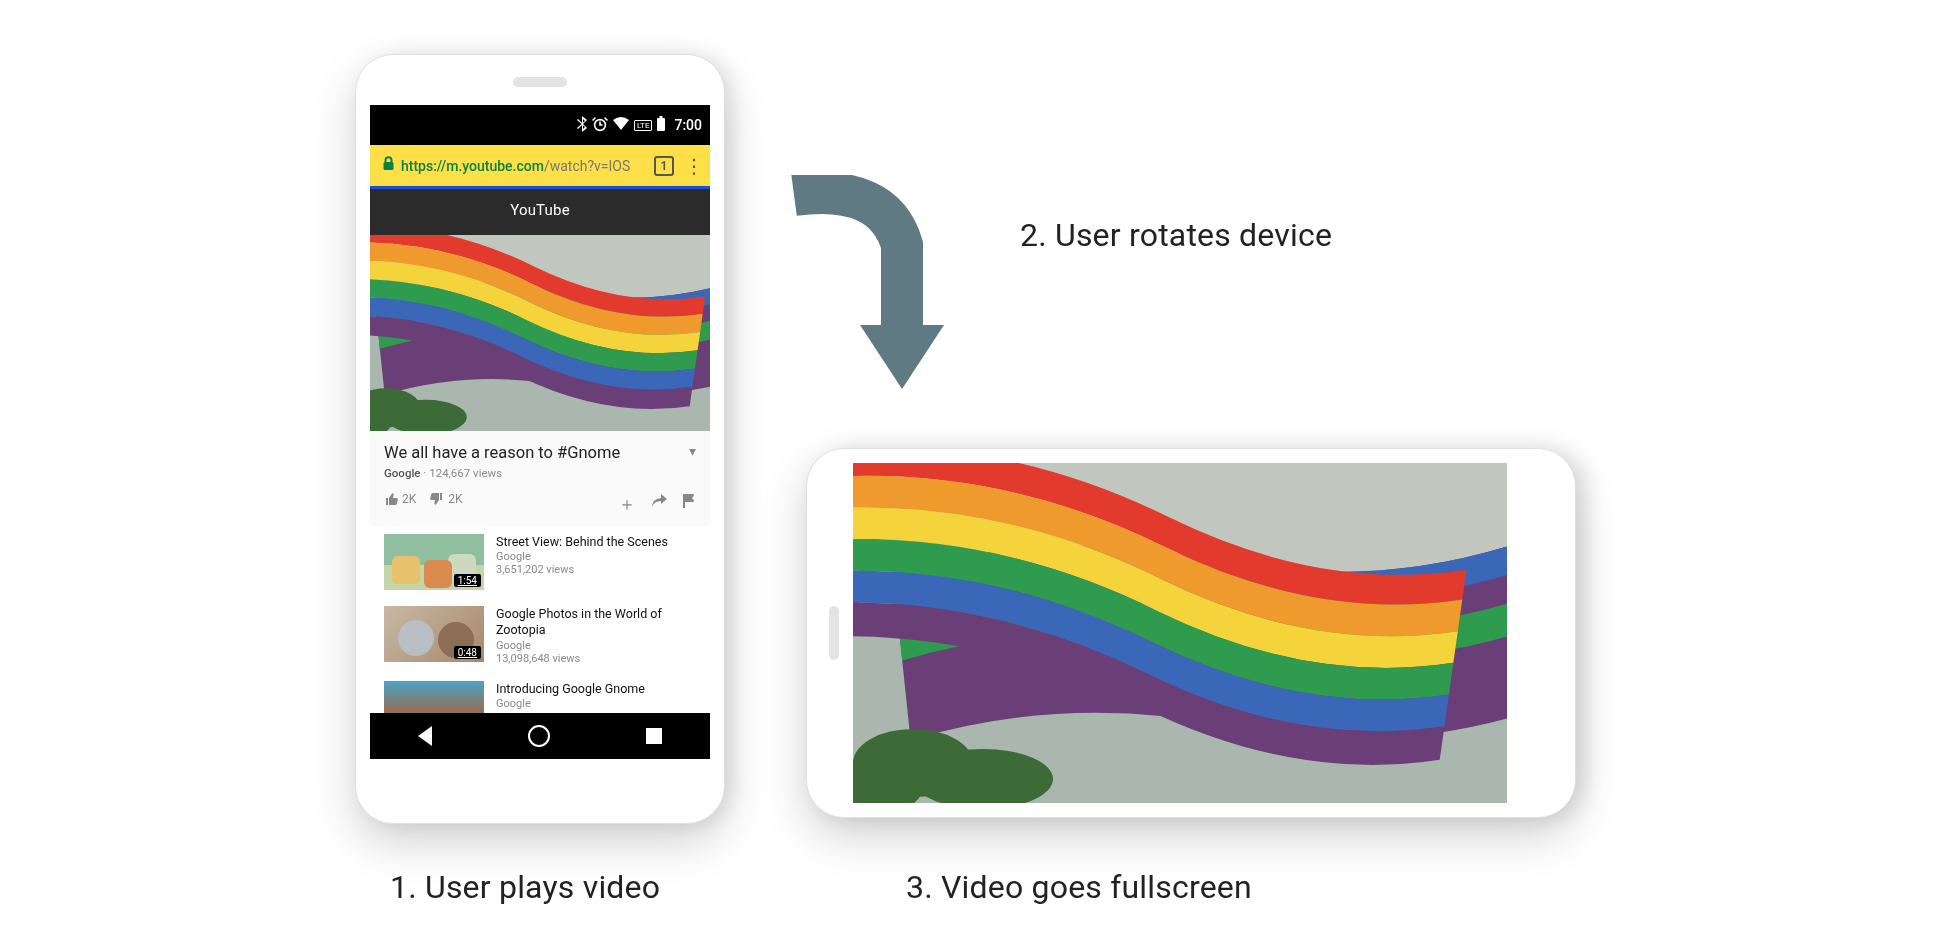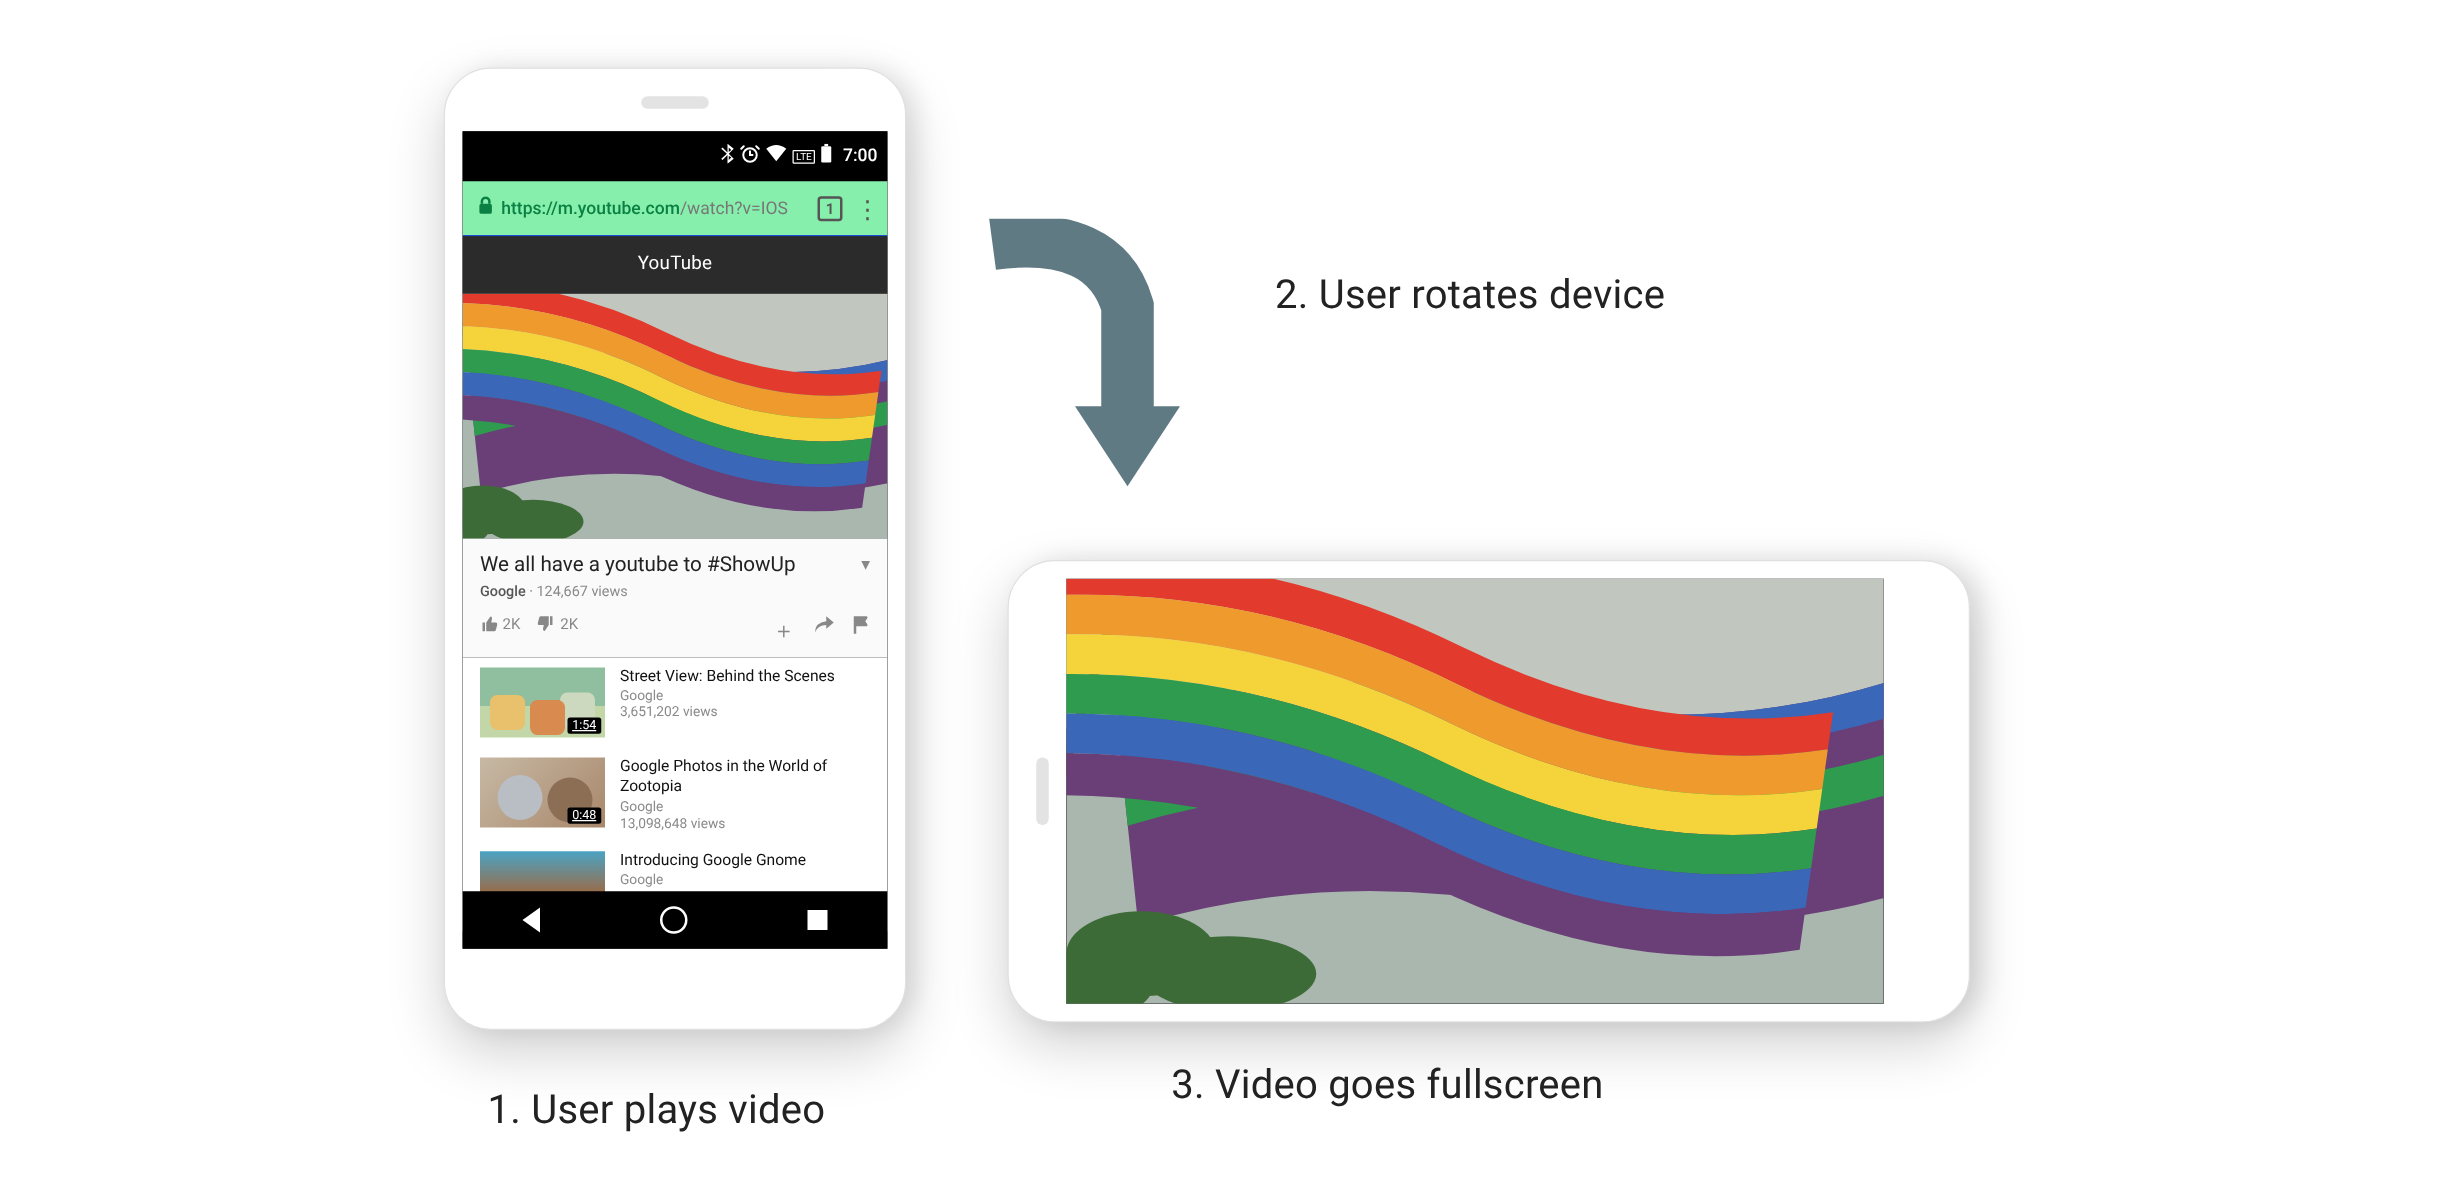--- a/index.html
+++ b/index.html
@@ -40,24 +40,24 @@
   }
 
   .status-bar {
     height: 40px; background: #000; color: #fff;
     display: flex; align-items: center; justify-content: flex-end;
     padding: 0 8px; font-size: 14px; gap: 4px;
   }
   .status-bar .time { font-weight: 500; margin-left: 4px; }
 
   .chrome-bar {
-    height: 44px; background: #86efac; color: #555;
+    height: 44px; background: #fde047; color: #555;
     display: flex; align-items: center; padding: 0 6px 0 12px;
     font-size: 14px;
-    border-bottom: 1px solid #1d4ed8;
+    border-bottom: 3px solid #1d4ed8;
   }
   .chrome-bar .lock { color: #0b8043; margin-right: 6px; font-size: 15px; }
   .chrome-bar .url { flex: 1; white-space: nowrap; overflow: hidden; }
   .chrome-bar .url .domain { color: #0b8043; font-weight: 500; }
   .chrome-bar .url .path { color: #777; }
   .chrome-bar .tabs-btn {
     width: 20px; height: 20px; border: 2px solid #555; border-radius: 3px;
     display: flex; align-items: center; justify-content: center;
     font-size: 12px; font-weight: 600; color: #555; margin: 0 10px;
   }
@@ -181,21 +181,21 @@
   
   .caption {
     position: absolute;
     font-size: 32px;
     color: #222;
     font-weight: 400;
     letter-spacing: .2px;
   }
   .cap-1 { left: 390px; top: 868px; }
   .cap-2 { left: 1020px; top: 216px; }
-  .cap-3 { left: 906px; top: 848px; margin-left: 31px; }
+  .cap-3 { left: 906px; top: 868px; }
 
   
   .thumb-scene-1 { background: linear-gradient(#8fbf9f 55%, #c3d6a7 55%); }
   .thumb-scene-2 { background: linear-gradient(135deg,#c7b9a5,#a8876a); }
   .thumb-scene-3 { background: linear-gradient(#4aa3c4,#9b6b48 60%); }
   .thumb-scene-1::before,
   .thumb-scene-2::before {
     content:""; position:absolute; left:8px; bottom:6px;
     width:28px; height:28px; border-radius:6px; background:#e9c06b;
     box-shadow: 32px 4px 0 0 #d98a4e, 56px -2px 0 0 #cdd9bf;
@@ -300,21 +300,21 @@
     </div>
 
     <div class="video-player">
       <svg class="flag-svg" viewBox="0 0 654 340" preserveAspectRatio="xMidYMid slice">
         <use href="#rainbow-flag-scene"></use>
       </svg>
     </div>
 
     <div class="video-meta">
       <span class="expand-caret">▾</span>
-      <div class="video-title">We all have a youtube to #ShowUp</div>
+      <div class="video-title">We all have a reason to #Gnome</div>
       <div class="video-sub">
         <span class="channel">Google</span>
         <span> · </span>
         <span>124,667 views</span>
       </div>
       <div class="action-row">
         <span class="thumb">
           <svg width="14" height="14" viewBox="0 0 14 14">
               <path d="M2 6h2v7H2zM5 13h6.2a1.5 1.5 0 0 0 1.45-1.1l1.1-4A1.5 1.5 0 0 0 12.3 6H9l.6-3A1.4 1.4 0 0 0 8.2 1.3L5 6z" fill="#888"></path>
             </svg>

